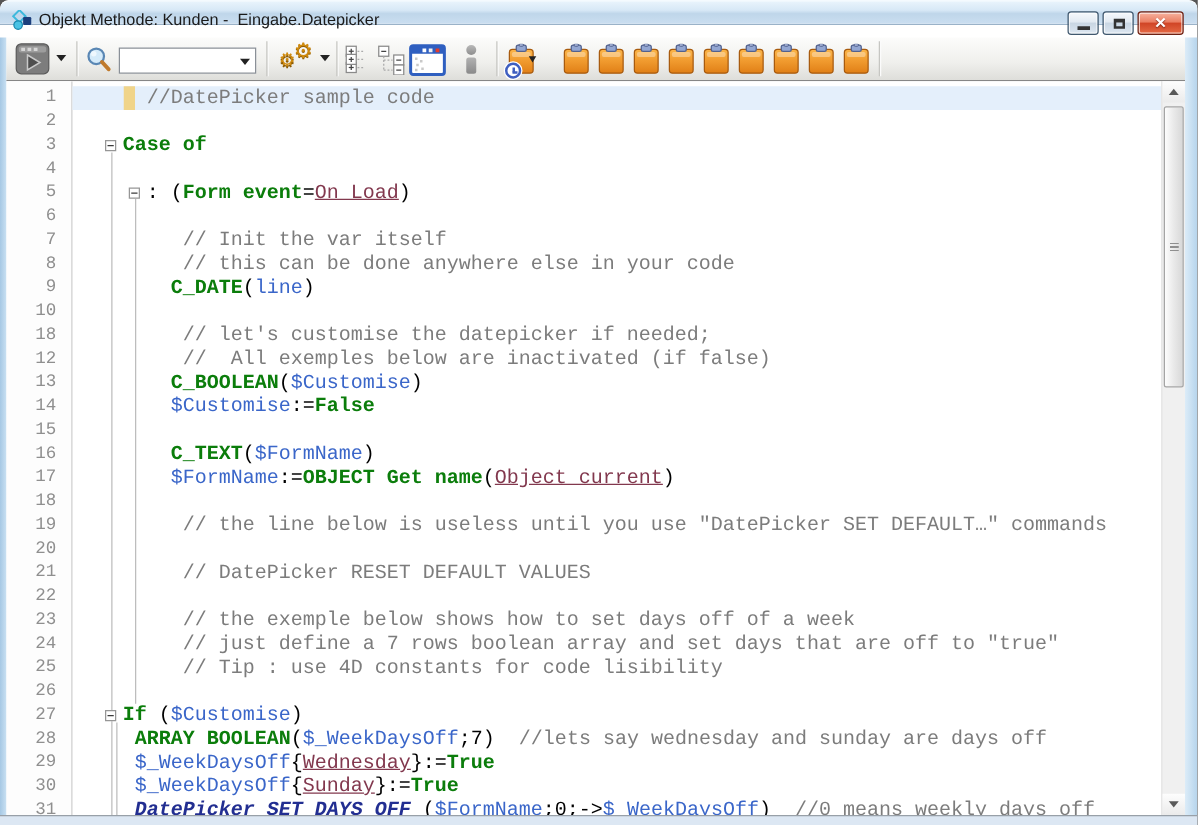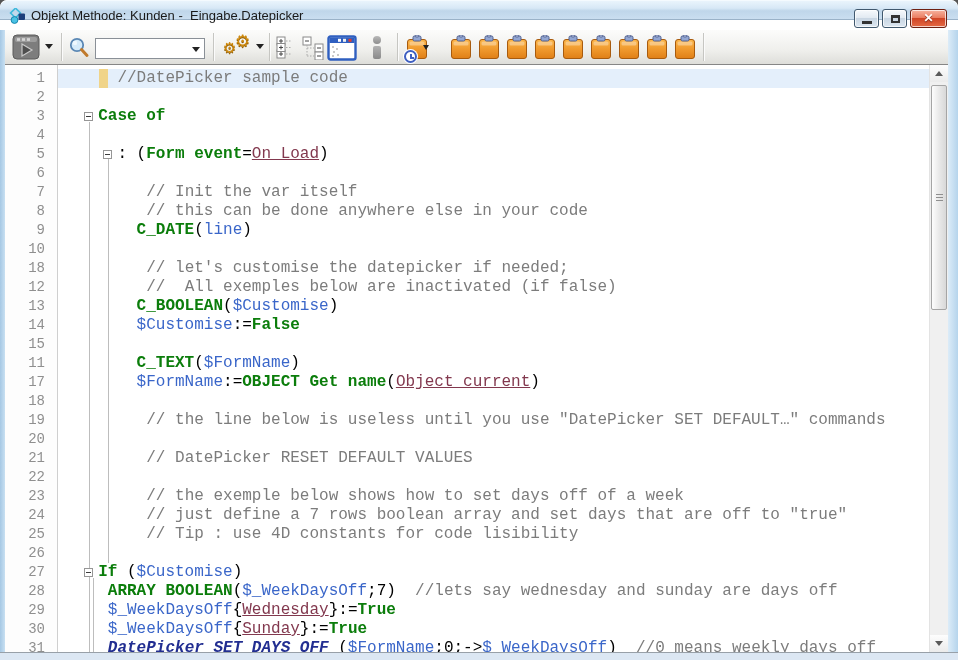--- a/index.html
+++ b/index.html
@@ -267,21 +267,21 @@
           <div class="ln-num">6</div>
           <div class="ln-num">7</div>
           <div class="ln-num">8</div>
           <div class="ln-num">9</div>
           <div class="ln-num">10</div>
           <div class="ln-num">18</div>
           <div class="ln-num">12</div>
           <div class="ln-num">13</div>
           <div class="ln-num">14</div>
           <div class="ln-num">15</div>
-          <div class="ln-num">11</div>
+          <div class="ln-num">16</div>
           <div class="ln-num">17</div>
           <div class="ln-num">18</div>
           <div class="ln-num">19</div>
           <div class="ln-num">20</div>
           <div class="ln-num">21</div>
           <div class="ln-num">22</div>
           <div class="ln-num">23</div>
           <div class="ln-num">24</div>
           <div class="ln-num">25</div>
           <div class="ln-num">26</div>

